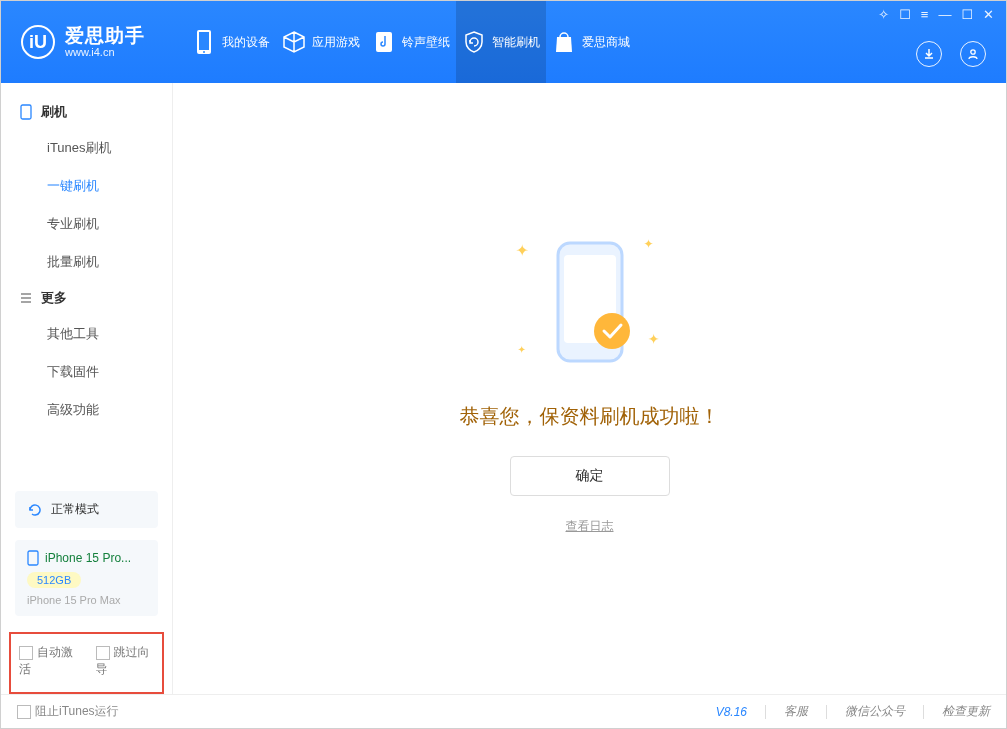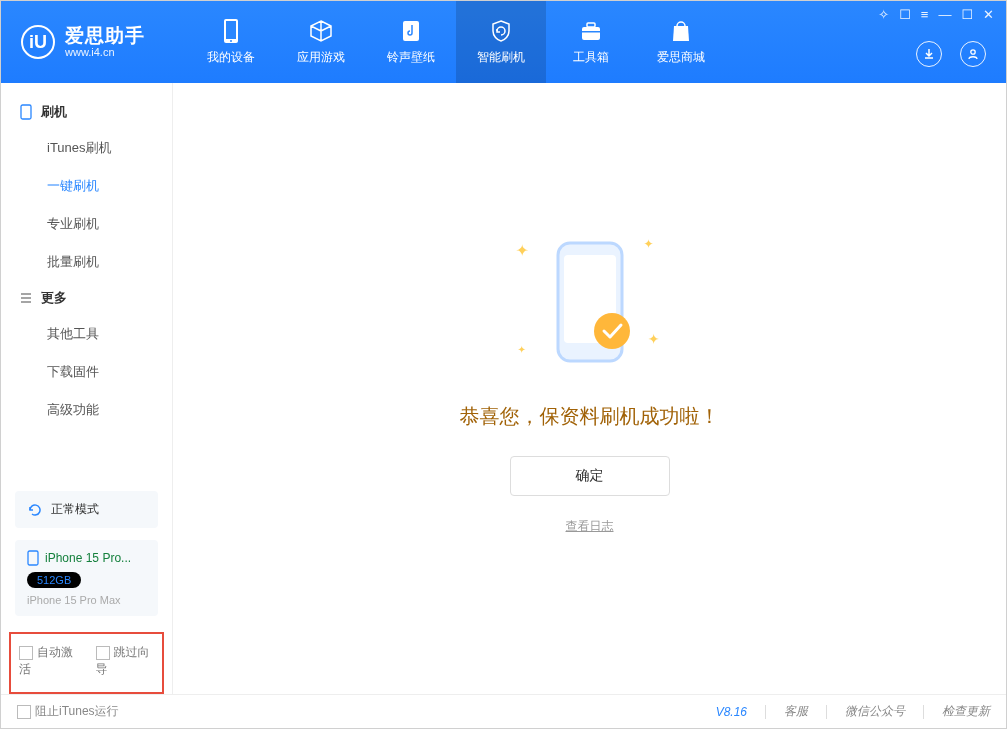--- a/index.html
+++ b/index.html
@@ -7,39 +7,39 @@
 .window { width: 1007px; height: 729px; background: #fff; border: 1px solid #d0d0d0; display: flex; flex-direction: column; position: relative; }
 
 
 .header { height: 82px; background: linear-gradient(180deg, #2a87ff 0%, #1e7cff 100%); display: flex; align-items: stretch; color: #fff; }
 .logo-area { width: 185px; display: flex; align-items: center; padding-left: 20px; gap: 10px; }
 .logo-circle { width: 34px; height: 34px; border: 2px solid #fff; border-radius: 50%; display: flex; align-items: center; justify-content: center; font-weight: bold; font-size: 18px; }
 .logo-text { display: flex; flex-direction: column; line-height: 1.1; }
 .logo-title { font-size: 19px; font-weight: 600; letter-spacing: 1px; }
 .logo-sub { font-size: 11px; opacity: .9; }
 .nav { display: flex; flex: 1; }
-.nav-item { width: 90px; display: flex; flex-direction: column; align-items: center; justify-content: center; gap: 6px; font-size: 12px; cursor: pointer; }
+.nav-item { width: 90px; display: flex; flex-direction: row; align-items: center; justify-content: center; gap: 6px; font-size: 12px; cursor: pointer; }
 .nav-item.active { background: rgba(0,0,0,.15); }
 .nav-icon { width: 24px; height: 24px; display: flex; align-items: center; justify-content: center; }
 .header-controls { position: absolute; top: 6px; right: 12px; display: flex; gap: 10px; color: #fff; font-size: 13px; }
 .header-controls span { cursor: pointer; opacity: .9; }
 .header-right-icons { position: absolute; right: 20px; top: 40px; display: flex; gap: 18px; }
 .circ-btn { width: 26px; height: 26px; border: 1.5px solid rgba(255,255,255,.9); border-radius: 50%; display: flex; align-items: center; justify-content: center; cursor: pointer; }
 
 
 .body { flex: 1; display: flex; min-height: 0; }
 .sidebar { width: 172px; border-right: 1px solid #eee; display: flex; flex-direction: column; padding-top: 12px; font-size: 13px; color: #333; }
 .side-section-title { display: flex; align-items: center; gap: 8px; padding: 8px 18px; font-weight: 600; color: #333; }
 .side-item { padding: 10px 18px 10px 46px; cursor: pointer; color: #555; }
 .side-item.active { color: #2a87ff; }
 .side-spacer { flex: 1; }
 .status-box, .device-box { margin: 6px 14px; background: #f5f8fb; border-radius: 4px; padding: 10px 12px; font-size: 12px; color: #333; }
 .status-box { display: flex; align-items: center; gap: 8px; }
 .device-box .dev-name { font-weight: 400; color: #15803d; display: flex; align-items: center; gap: 6px; }
-.dev-badge { display: inline-block; margin-top: 6px; background: #000000; color: #2a87ff; border-radius: 10px; padding: 2px 10px; font-size: 11px; }
+.dev-badge { display: inline-block; margin-top: 6px; background: #fef9c3; color: #2a87ff; border-radius: 10px; padding: 2px 10px; font-size: 11px; }
 .dev-sub { margin-top: 6px; color: #aaa; font-size: 11px; }
 .highlight-box { margin: 10px 8px 0 8px; border: 2px solid #e74c3c; padding: 10px 8px 14px 8px; display: flex; gap: 18px; font-size: 12px; color: #777; }
 .cb { width: 14px; height: 14px; border: 1px solid #bbb; display: inline-block; vertical-align: middle; margin-right: 4px; }
 
 
 .main { flex: 1; display: flex; flex-direction: column; align-items: center; padding-top: 150px; }
 .illus { width: 140px; height: 140px; position: relative; margin-bottom: 30px; }
 .plus { position: absolute; color: #ffd05a; font-size: 16px; }
 .main-title { font-size: 20px; color: #a16207; margin-bottom: 26px; }
 .ok-btn { width: 160px; height: 40px; border: 1px solid #ddd; background: #fff; border-radius: 4px; font-size: 14px; color: #333; cursor: pointer; margin-bottom: 22px; }
@@ -102,30 +102,20 @@
       </div>
       <div class="nav-item active">
         <div class="nav-icon">
             <svg width="24" height="24" viewBox="0 0 24 24">
               <path d="M12 2 L20 5 L20 12 C20 17 16 21 12 22 C8 21 4 17 4 12 L4 5 Z" fill="none" stroke="#fff" stroke-width="1.5"></path>
               <path d="M8 12 A4 4 0 1 1 12 16" fill="none" stroke="#fff" stroke-width="1.5"></path>
               <path d="M8 10 L8 13 L11 13" fill="none" stroke="#fff" stroke-width="1.5"></path>
             </svg>
           </div>
         <span>智能刷机</span>
-      </div>
-      <div class="nav-item">
-        <div class="nav-icon">
-            <svg width="24" height="22" viewBox="0 0 24 22">
-              <rect x="3" y="7" width="18" height="13" rx="2" fill="#fff"></rect>
-              <rect x="8" y="3" width="8" height="4" rx="1" fill="none" stroke="#fff" stroke-width="1.5"></rect>
-              <rect x="3" y="11" width="18" height="1.5" fill="#2a87ff"></rect>
-            </svg>
-          </div>
-        <span>工具箱</span>
       </div>
       <div class="nav-item">
         <div class="nav-icon">
             <svg width="22" height="24" viewBox="0 0 22 24">
               <path d="M4 7 L18 7 L19 22 L3 22 Z" fill="#fff"></path>
               <path d="M7 7 A4 4 0 0 1 15 7" fill="none" stroke="#fff" stroke-width="1.5"></path>
             </svg>
           </div>
         <span>爱思商城</span>
       </div>

